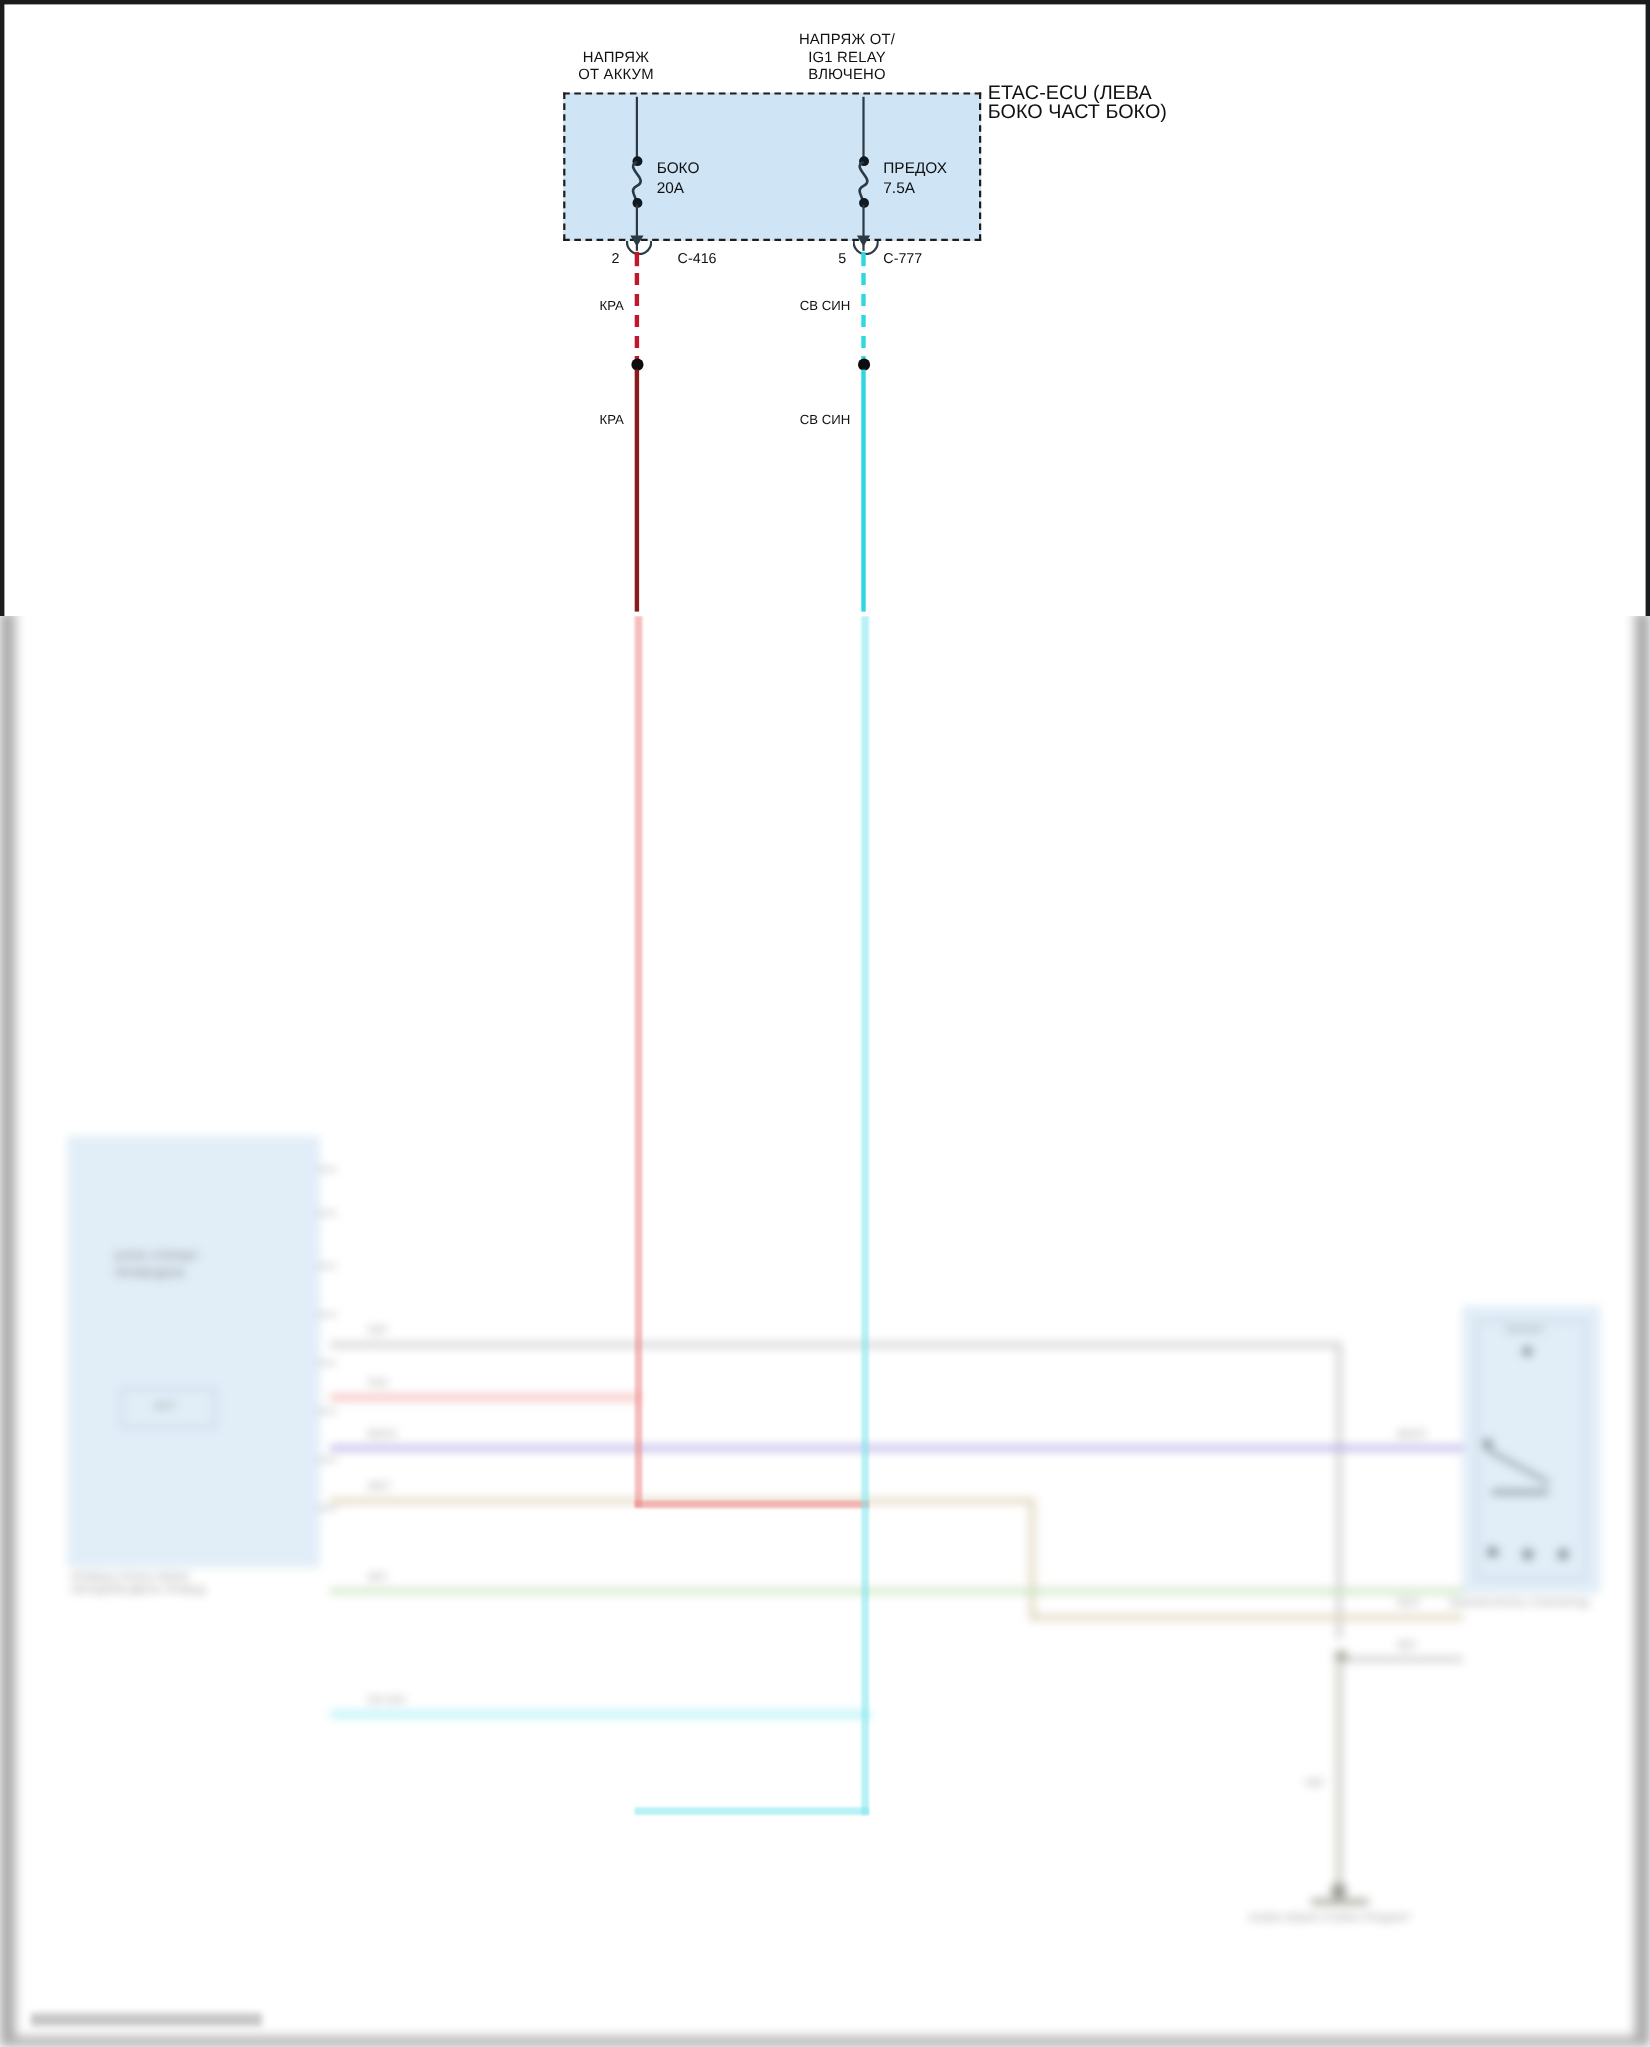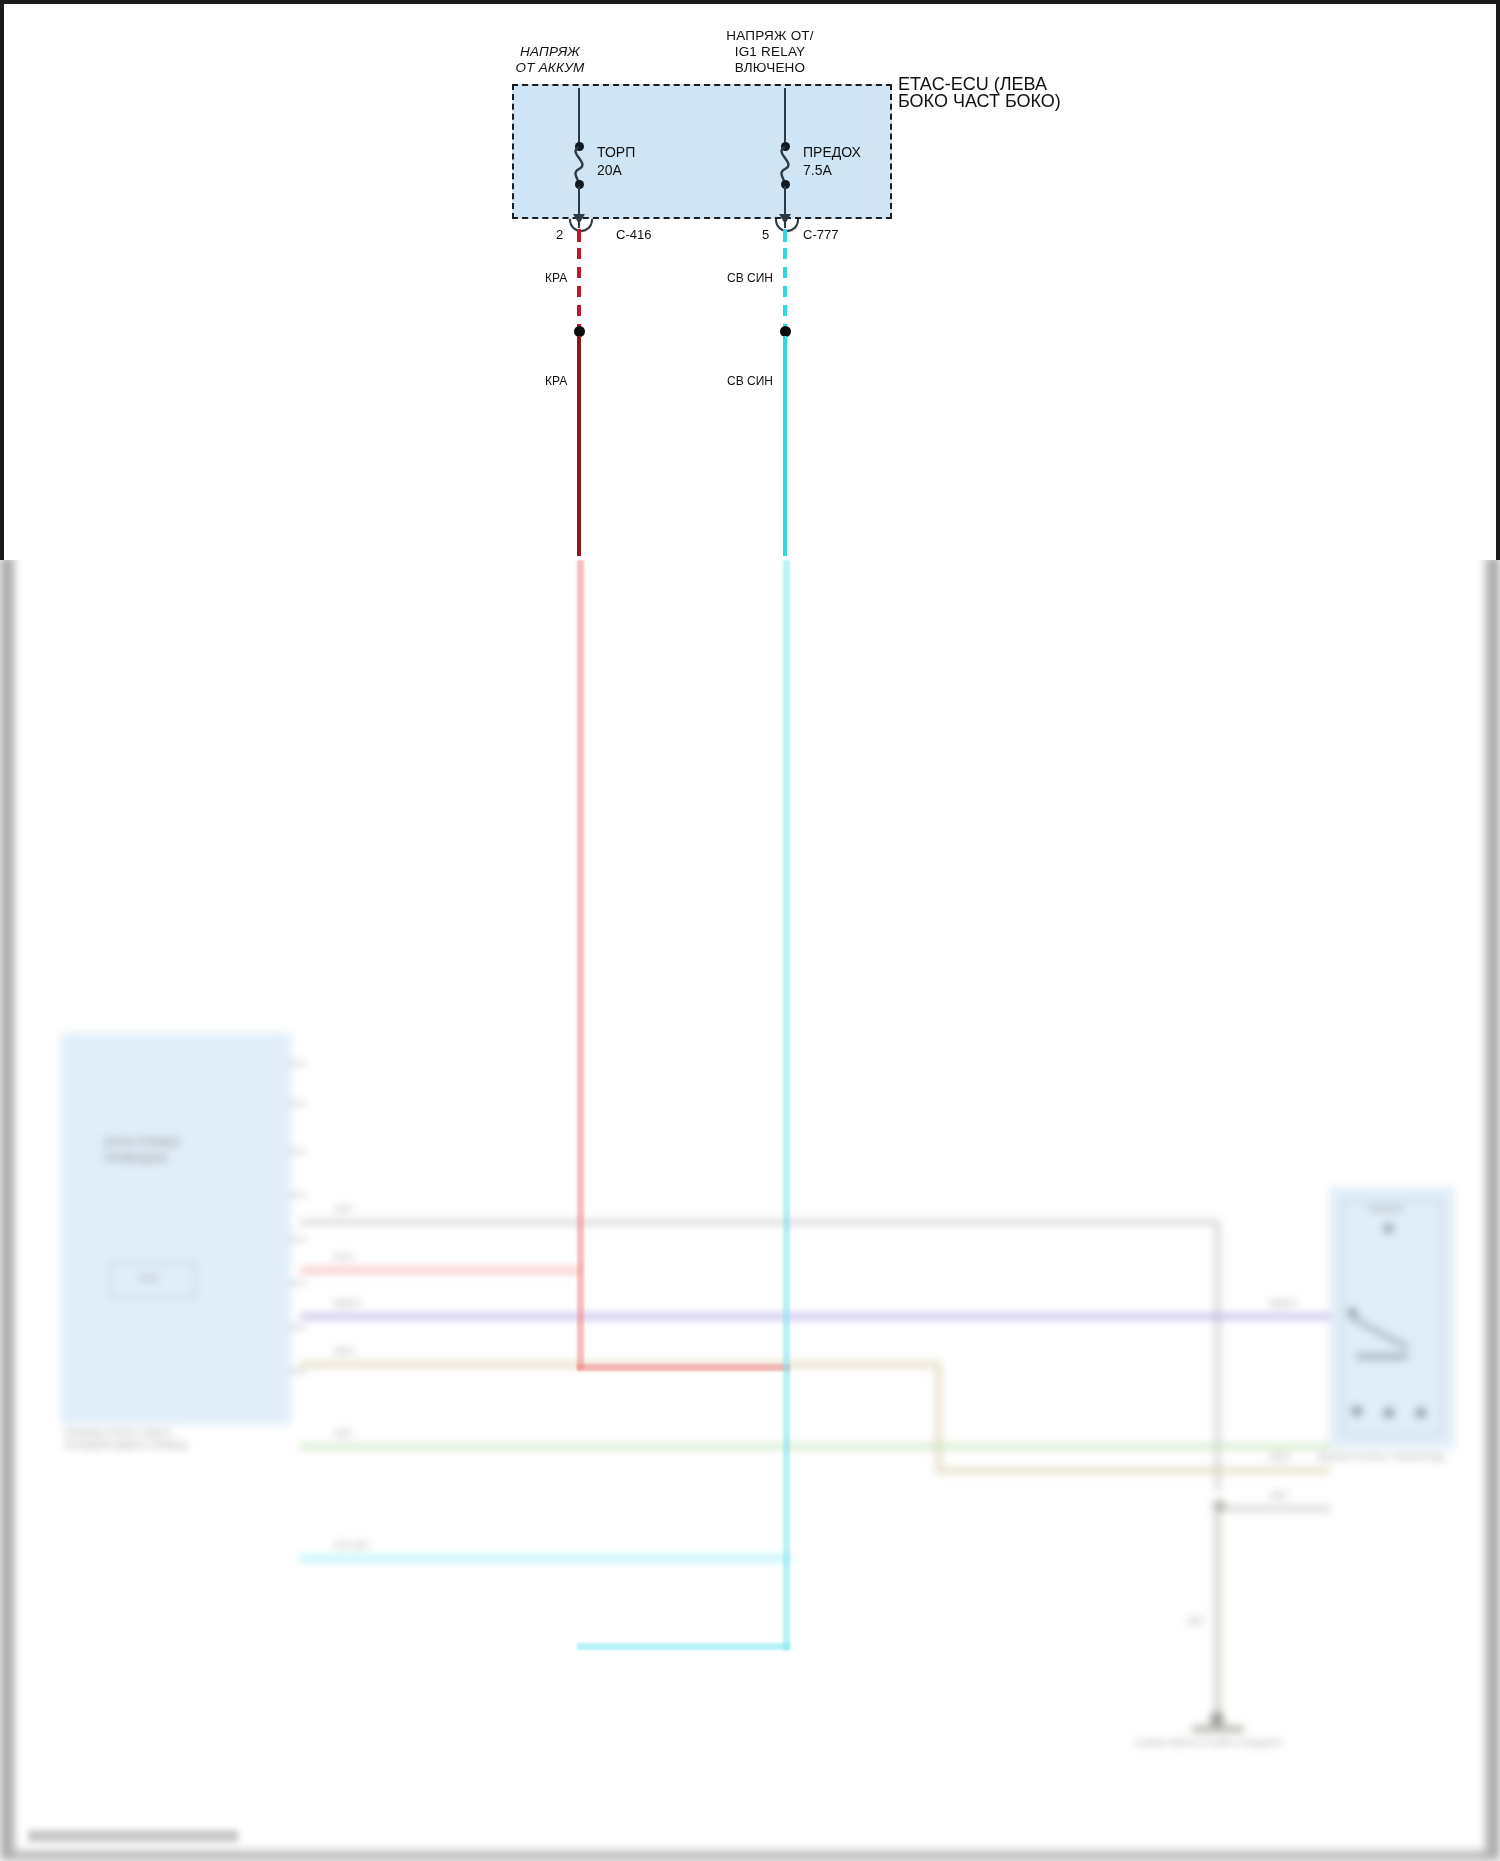--- a/index.html
+++ b/index.html
@@ -14,21 +14,21 @@
     background:#fff;filter:blur(5px);}
   .frame-blur-inner{position:absolute;inset:0;background:#fff;}
 
   
   .sharp-layer{position:absolute;left:0;top:0;width:1500px;height:560px;overflow:hidden;z-index:6;}
 
   .ecu-box{position:absolute;left:512px;top:84px;width:380px;height:135px;
     background:#cfe4f5;border:2.5px dashed #1d1d1d;box-sizing:border-box;}
 
   .hdr{position:absolute;text-align:center;font-size:13.5px;line-height:16px;color:#111;letter-spacing:.2px;}
-  .hdr-batt{left:470px;top:44px;width:160px;font-style:italic;}
+  .hdr-batt{left:480px;top:44px;width:160px;}
   .hdr-ig1{left:680px;top:28px;width:180px;}
 
   .box-caption{position:absolute;left:898px;top:76px;width:200px;font-size:18px;line-height:17px;color:#111;}
 
   .vline{position:absolute;width:2px;background:#2b3a45;}
   .arrowhead{position:absolute;width:0;height:0;border-left:6px solid transparent;
     border-right:6px solid transparent;border-top:10px solid #2b3a45;}
   .fusedot{position:absolute;width:9px;height:9px;border-radius:50%;background:#101820;}
   .fuse-s{position:absolute;}
 
@@ -162,21 +162,21 @@
 
     <div class="vline" style="left:578px;top:88px;height:58px;"></div>
     <div class="fusedot" style="left:574.5px;top:142px;"></div>
     <svg class="fuse-s" style="left:564px;top:146px;" width="30" height="40" viewBox="0 0 30 40">
       <path d="M15 1 C 3 7, 27 17, 15 23 C 7 27, 15 33, 15 39" fill="none" stroke="#2b3a45" stroke-width="2.4"></path>
     </svg>
     <div class="fusedot" style="left:574.5px;top:180px;"></div>
     <div class="vline" style="left:578px;top:186px;height:42px;"></div>
     <div class="arrowhead" style="left:573px;top:214px;"></div>
     <div class="fuse-s" style="left:597px;top:143px;font-size:14px;line-height:18px;color:#111;">
-      <div>ТОРП</div>
+      <div>БОКО</div>
       <div>20A</div>
     </div>
     <div class="conn-cup" style="left:569px;top:219px;"></div>
     <div class="pin-num" style="left:556px;top:227px;">2</div>
     <div class="conn-id" style="left:597px;top:227px;margin-left:19px;">C-416</div>
     <div class="conn-stub" style="left:577px;top:229px;background:#c0182b;"></div>
 
     <div class="wire-dash" style="left:577px;top:248px;height:82px;
       background:repeating-linear-gradient(to bottom,#c0182b 0 11px,transparent 11px 19px);"></div>
     <div class="wlabel" style="left:545px;top:271px;">КРА</div>

